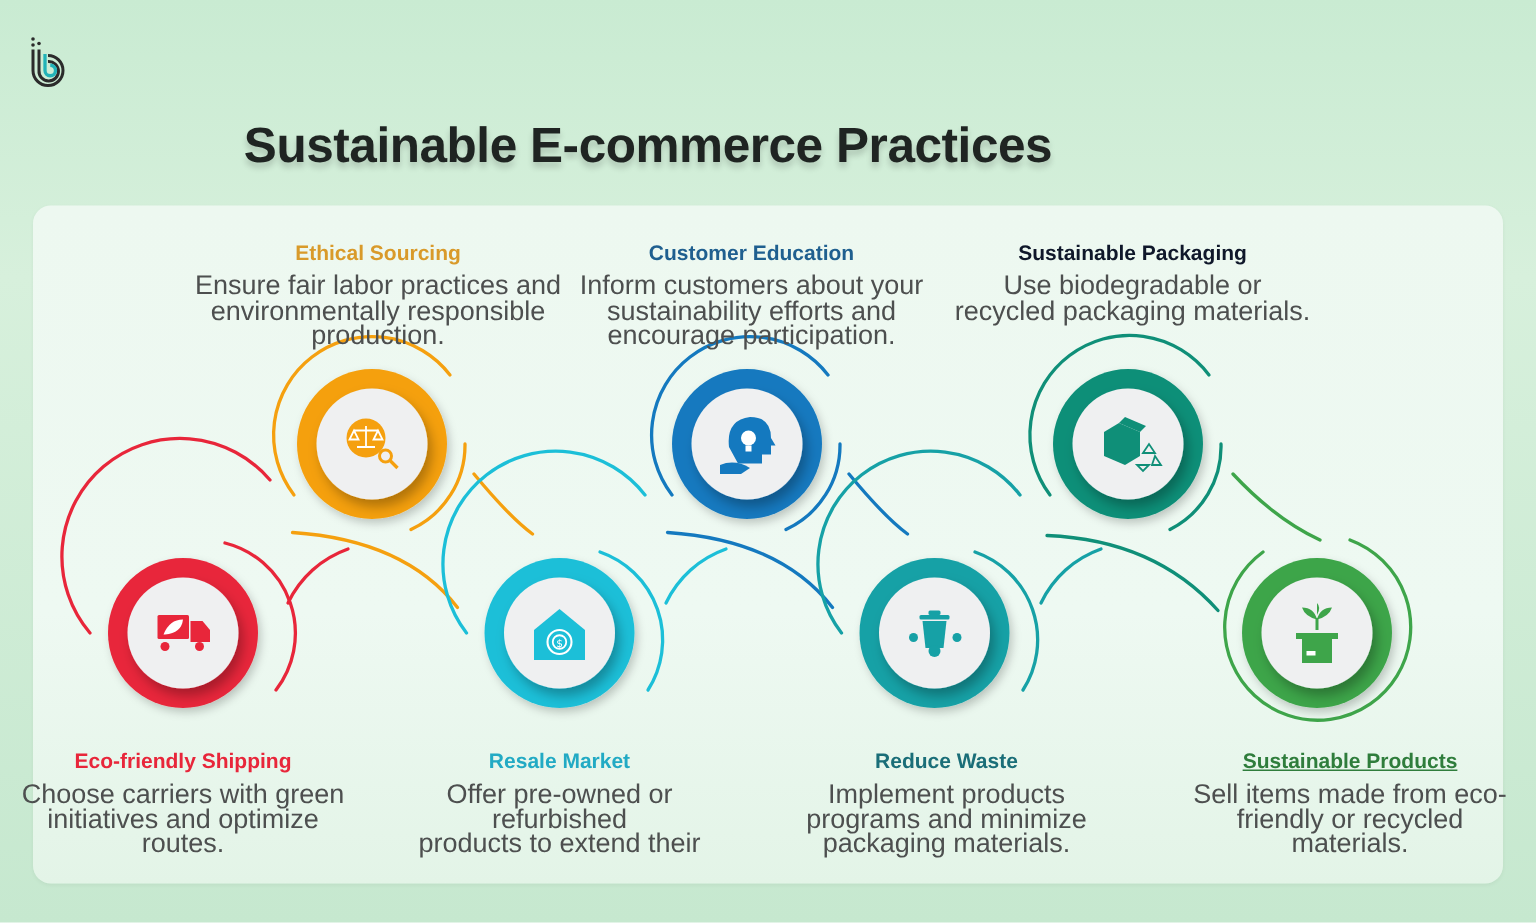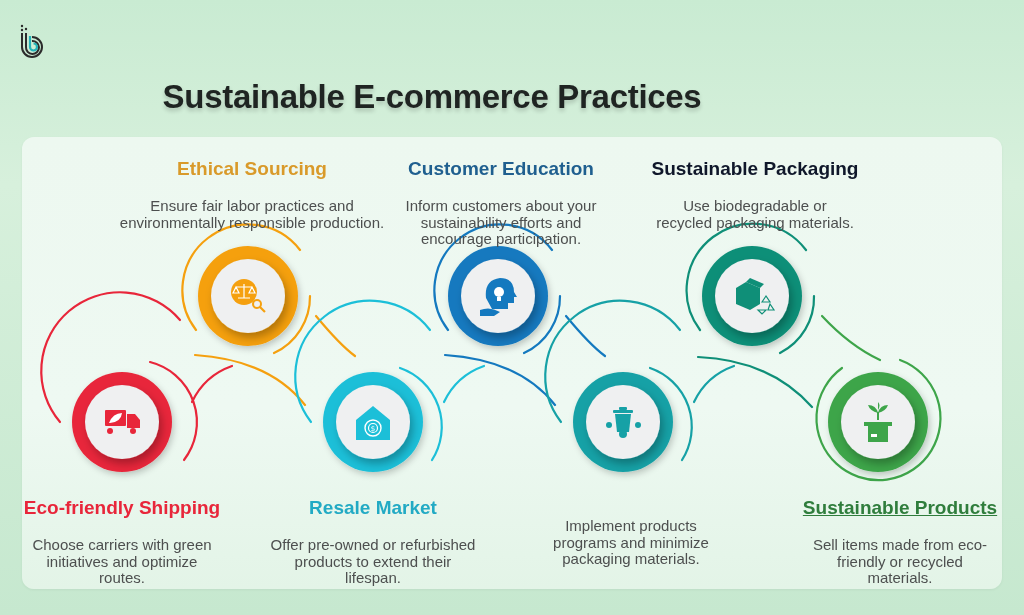--- a/index.html
+++ b/index.html
@@ -15,22 +15,22 @@
     text-shadow: 0 3px 4px rgba(0,0,0,0.18);
   }
   .card {
     position:absolute; left:22px; top:137px; width:980px; height:452px;
     background: linear-gradient(180deg, #edf8f0 0%, #eef9f2 60%, #e3f4e7 100%);
     border-radius:12px;
     box-shadow: 0 1px 3px rgba(0,0,0,0.05);
   }
   svg.diagram { position:absolute; left:0; top:0; width:1024px; height:615px; }
   .label { position:absolute; text-align:center; width:260px; }
-  .label .h { font-size:19px; font-weight:bold; line-height:19px; }
-  .label .d { font-size:15px; color:#4d4f4f; line-height:16.5px; margin-top:20px; }
+  .label .h { font-size:14px; font-weight:bold; line-height:19px; }
+  .label .d { font-size:18px; color:#4d4f4f; line-height:16.5px; margin-top:4px; }
 </style>
 </head>
 <body>
 
 <div class="logo">
   <svg width="30" height="36" viewBox="0 0 30 36">
     <circle cx="4" cy="4" r="1.2" fill="#2b2b2b"></circle>
     <circle cx="8" cy="7" r="1.2" fill="#2b2b2b"></circle>
     <circle cx="4" cy="8" r="1.2" fill="#2b2b2b"></circle>
     <path d="M4 11 V25 A10 10 0 1 0 14 15" fill="none" stroke="#2b2b2b" stroke-width="2"></path>
@@ -181,34 +181,34 @@
     <div>Ensure fair labor practices and</div>
     <div>environmentally responsible production.</div>
   </div>
 </div>
 
 <div class="label" style="left:253px; top:498px; width:240px;">
   <div class="h" style="color:#22aac4;">Resale Market</div>
   <div class="d">
     <div>Offer pre-owned or refurbished</div>
     <div>products to extend their</div>
-    <div>lifespan.</div>
   </div>
 </div>
 
 <div class="label" style="left:381px; top:159px; width:240px;">
   <div class="h" style="color:#1f5f8f;">Customer Education</div>
   <div class="d">
     <div>Inform customers about your</div>
     <div>sustainability efforts and</div>
     <div>encourage participation.</div>
   </div>
 </div>
 
 <div class="label" style="left:511px; top:498px; width:240px;">
+  <div class="h" style="color:#1a6e78;">Reduce Waste</div>
   <div class="d">
     <div>Implement products</div>
     <div>programs and minimize</div>
     <div>packaging materials.</div>
   </div>
 </div>
 
 <div class="label" style="left:635px; top:159px; width:240px;">
   <div class="h" style="color:#0f172a;">Sustainable Packaging</div>
   <div class="d">

